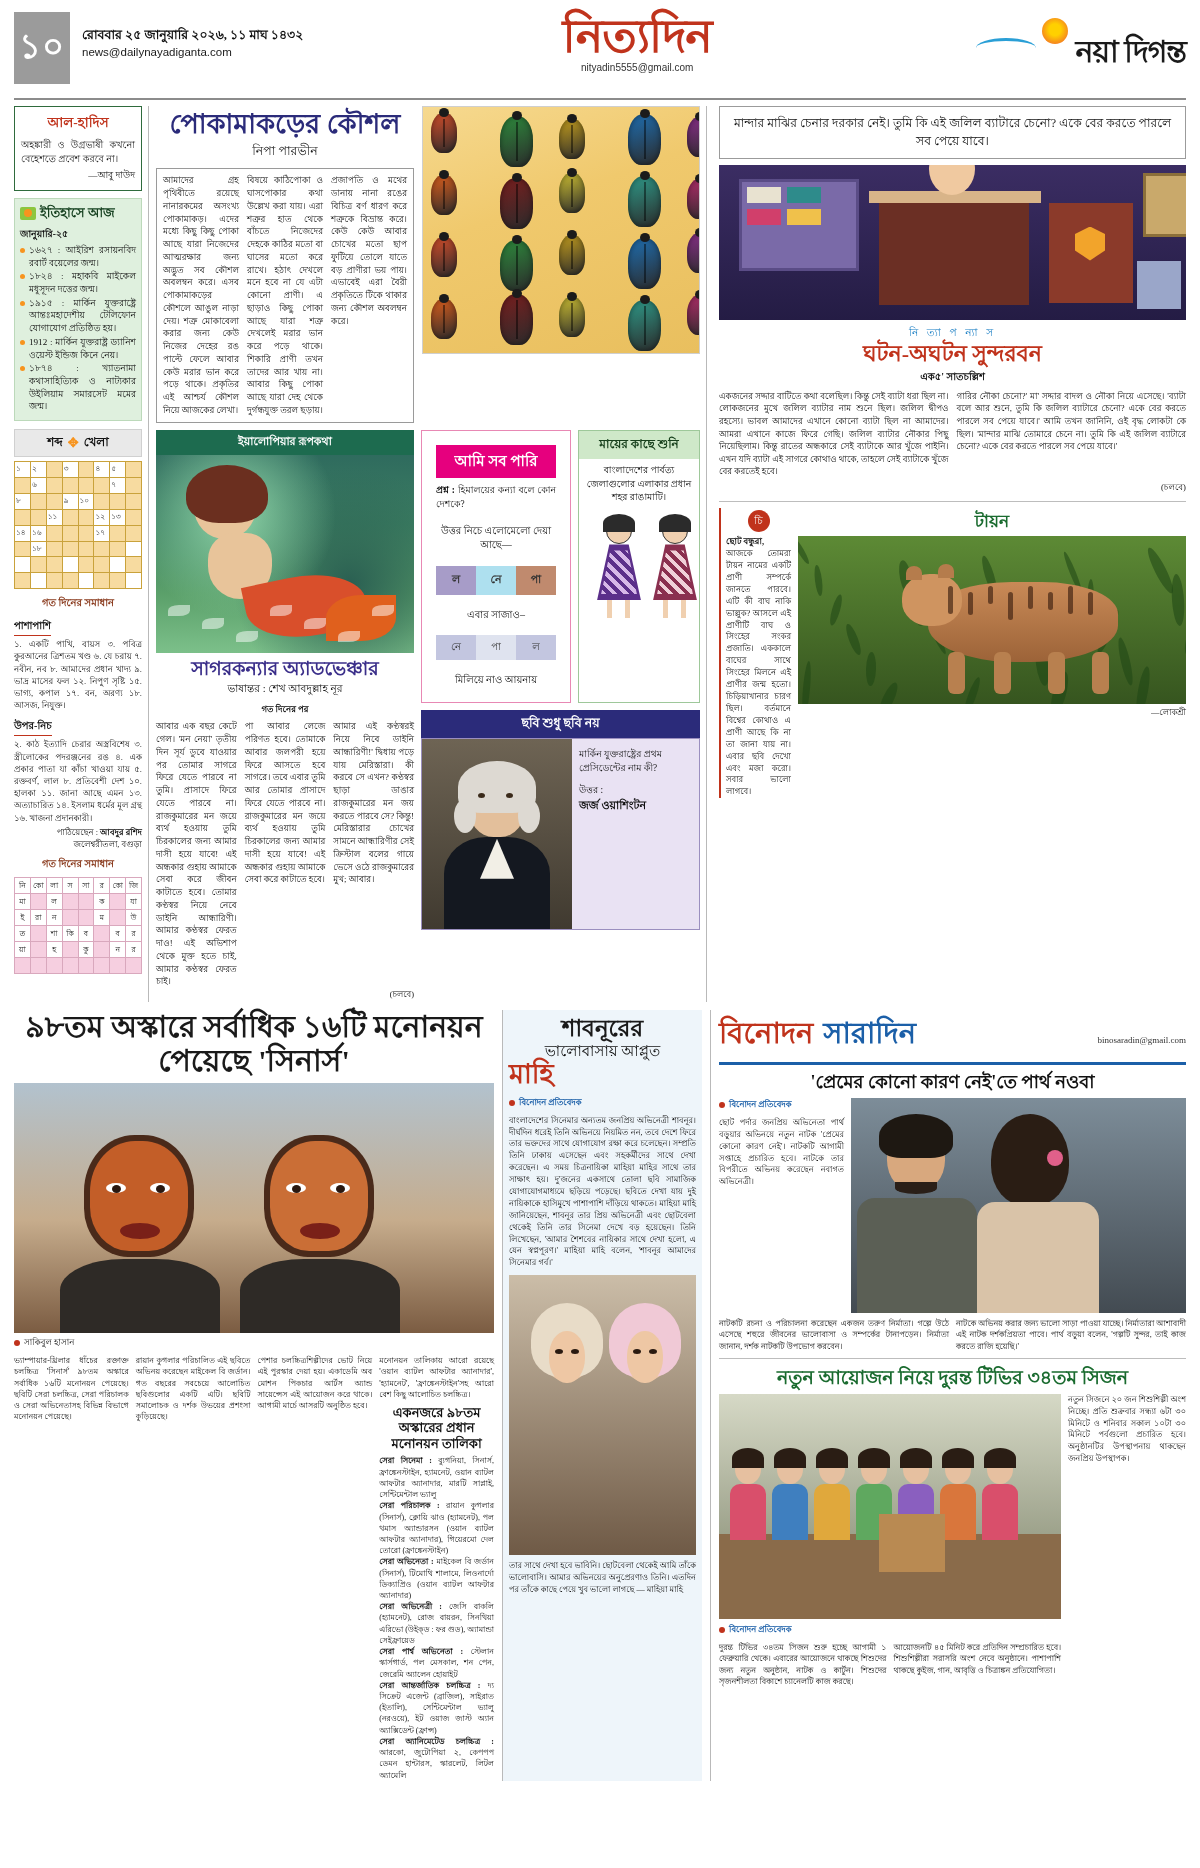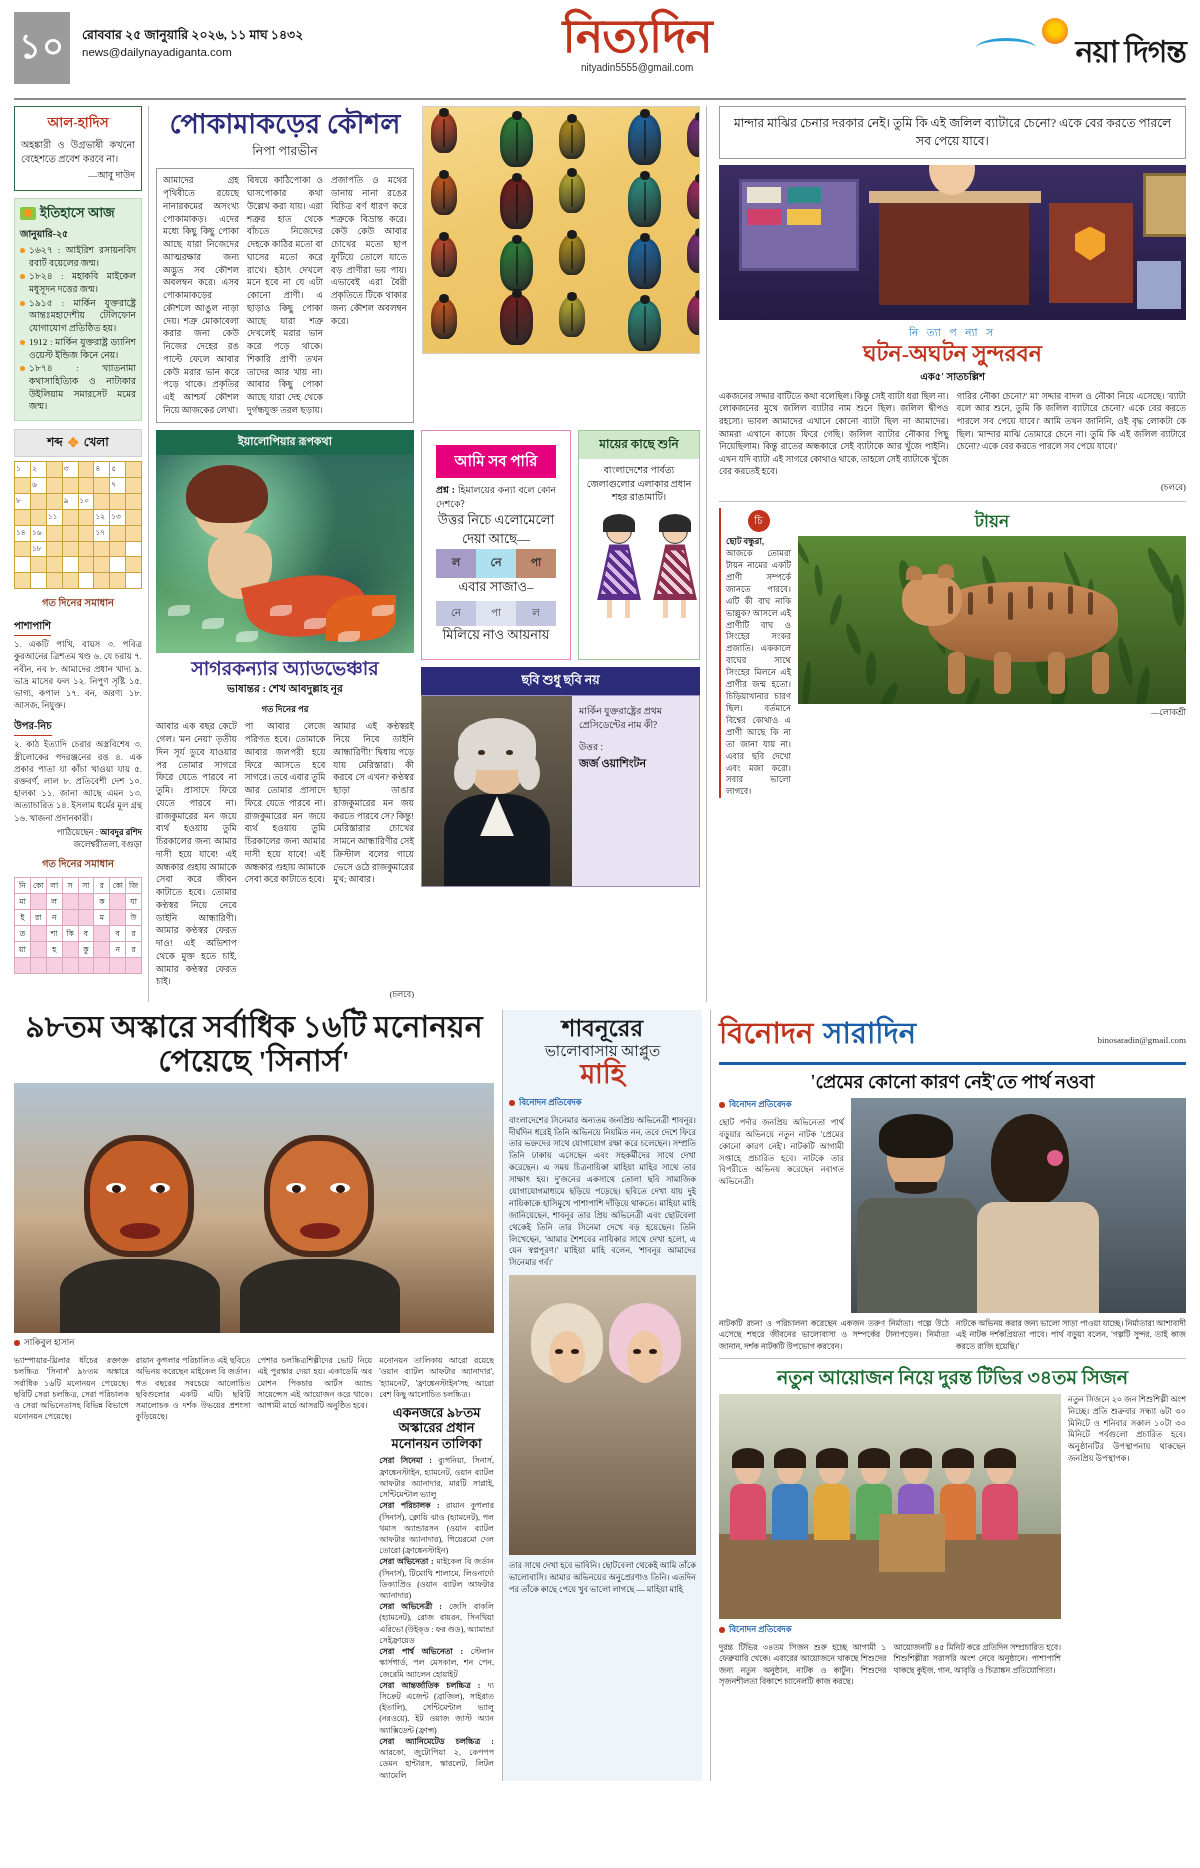--- a/index.html
+++ b/index.html
@@ -101,28 +101,28 @@
       linear-gradient(160deg,#f6d98f 0%, #f0c96d 40%, #e9bf5e 100%);
       position:relative; overflow:hidden; border:1px solid #cfcfcf;}
 
   
   .mermaid-art { width:100%; height:198px; background:
       linear-gradient(180deg,#2f6b5e 0%, #3c7f62 35%, #5ba06a 70%, #7cc08a 100%);
       position:relative; overflow:hidden; }
   .mer-head { background:#1d6b4f; color:#fff; font-size:11px; font-weight:bold; text-align:center; padding:3px 0;}
 
   .sag-title { text-align:center; font-size:19px; font-weight:bold; color:#3b2f8a; margin-top:5px; line-height:1.15;}
-  .sag-sub { text-align:center; font-size:10.5px; margin:2px 0 5px;font-weight:bold; }
+  .sag-sub { text-align:center; font-size:10.5px; margin:2px 0 5px; }
 
   
   .quiz-box { border:1px solid #e888b4; padding:14px; }
   .quiz-head { background:#e6007e; color:#fff; text-align:center; font-size:15px; font-weight:bold; padding:4px 0; }
   .quiz-q { font-size:9.4px; line-height:1.5; margin-top:5px; text-align:justify;}
   .quiz-q b{font-weight:bold;}
-  .quiz-mid { font-size:13px; text-align:center; line-height:1.45; margin:0 0;}
+  .quiz-mid { font-size:10px; text-align:center; line-height:1.45; margin:13px 0;}
   .tiles { display:flex; }
   .tiles .t { flex:1; text-align:center; font-size:11px; font-weight:bold; padding:5px 0; color:#333; }
   .tiles2 { display:flex; margin-top:5px;}
   .tiles2 .t { flex:1; text-align:center; font-size:10px; padding:4px 0; color:#333;}
 
   
   .gbox { border:1px solid #9ec89a; }
   .gbox-h { background:#cfe8c9; text-align:center; font-size:12px; font-weight:bold; padding:4px 0; color:#17401c;}
   .gbox-b { font-size:9.3px; text-align:center; line-height:1.5; padding:5px 6px;}
   .girls { height:120px; position:relative; }
@@ -167,21 +167,21 @@
   .osc-credit { font-size:8.6px; margin-top:3px; display:flex; align-items:center; gap:4px;}
   .dot { width:6px;height:6px;border-radius:50%;background:#c0331c;display:inline-block;}
   .four-cols { display:flex; gap:7px; margin-top:5px; }
   .four-cols .c4 { flex:1; font-size:7.9px; line-height:1.4; text-align:justify;}
   .sub-hd { text-align:center; font-weight:bold; font-size:13px; line-height:1.2; margin:5px 0 4px;}
   .nom-line { font-size:7.9px; line-height:1.42; }
   .nom-line b { font-weight:bold; }
 
   .shab-title { text-align:center; font-size:23px; font-weight:bold; color:#1a1a1a; line-height:1.12; padding-top:6px;}
   .shab-sub { text-align:center; font-size:15px; line-height:1.2;}
-  .shab-big { text-align:center; font-size:27px; font-weight:bold; color:#c0331c; line-height:1.1;}
+  .shab-big { font-size:27px; font-weight:bold; color:#c0331c; line-height:1.1;}
   .prodbox { font-size:8.2px; line-height:1.45; text-align:justify; margin-top:5px;}
   .prod-tag { font-size:8.4px; font-weight:bold; display:flex; align-items:center; gap:4px; color:#1b5fa8;}
   .shab-img { width:100%; height:280px; margin-top:6px; position:relative; overflow:hidden;
      background:linear-gradient(180deg,#d9c9b4 0%, #b99f86 50%, #7d6450 100%);}
 
   .binodon-bar { display:flex; align-items:baseline; gap:10px; border-bottom:3px solid #1b5fa8; padding-bottom:3px;}
   .binodon-1 { font-size:29px; font-weight:bold; color:#c0331c; }
   .binodon-2 { font-size:29px; font-weight:bold; color:#1b5fa8; }
   .binodon-mail { font-size:9px; color:#333; margin-left:auto;}
   .bn-head1 { text-align:center; font-size:18px; font-weight:bold; margin:7px 0 5px; line-height:1.15;}

